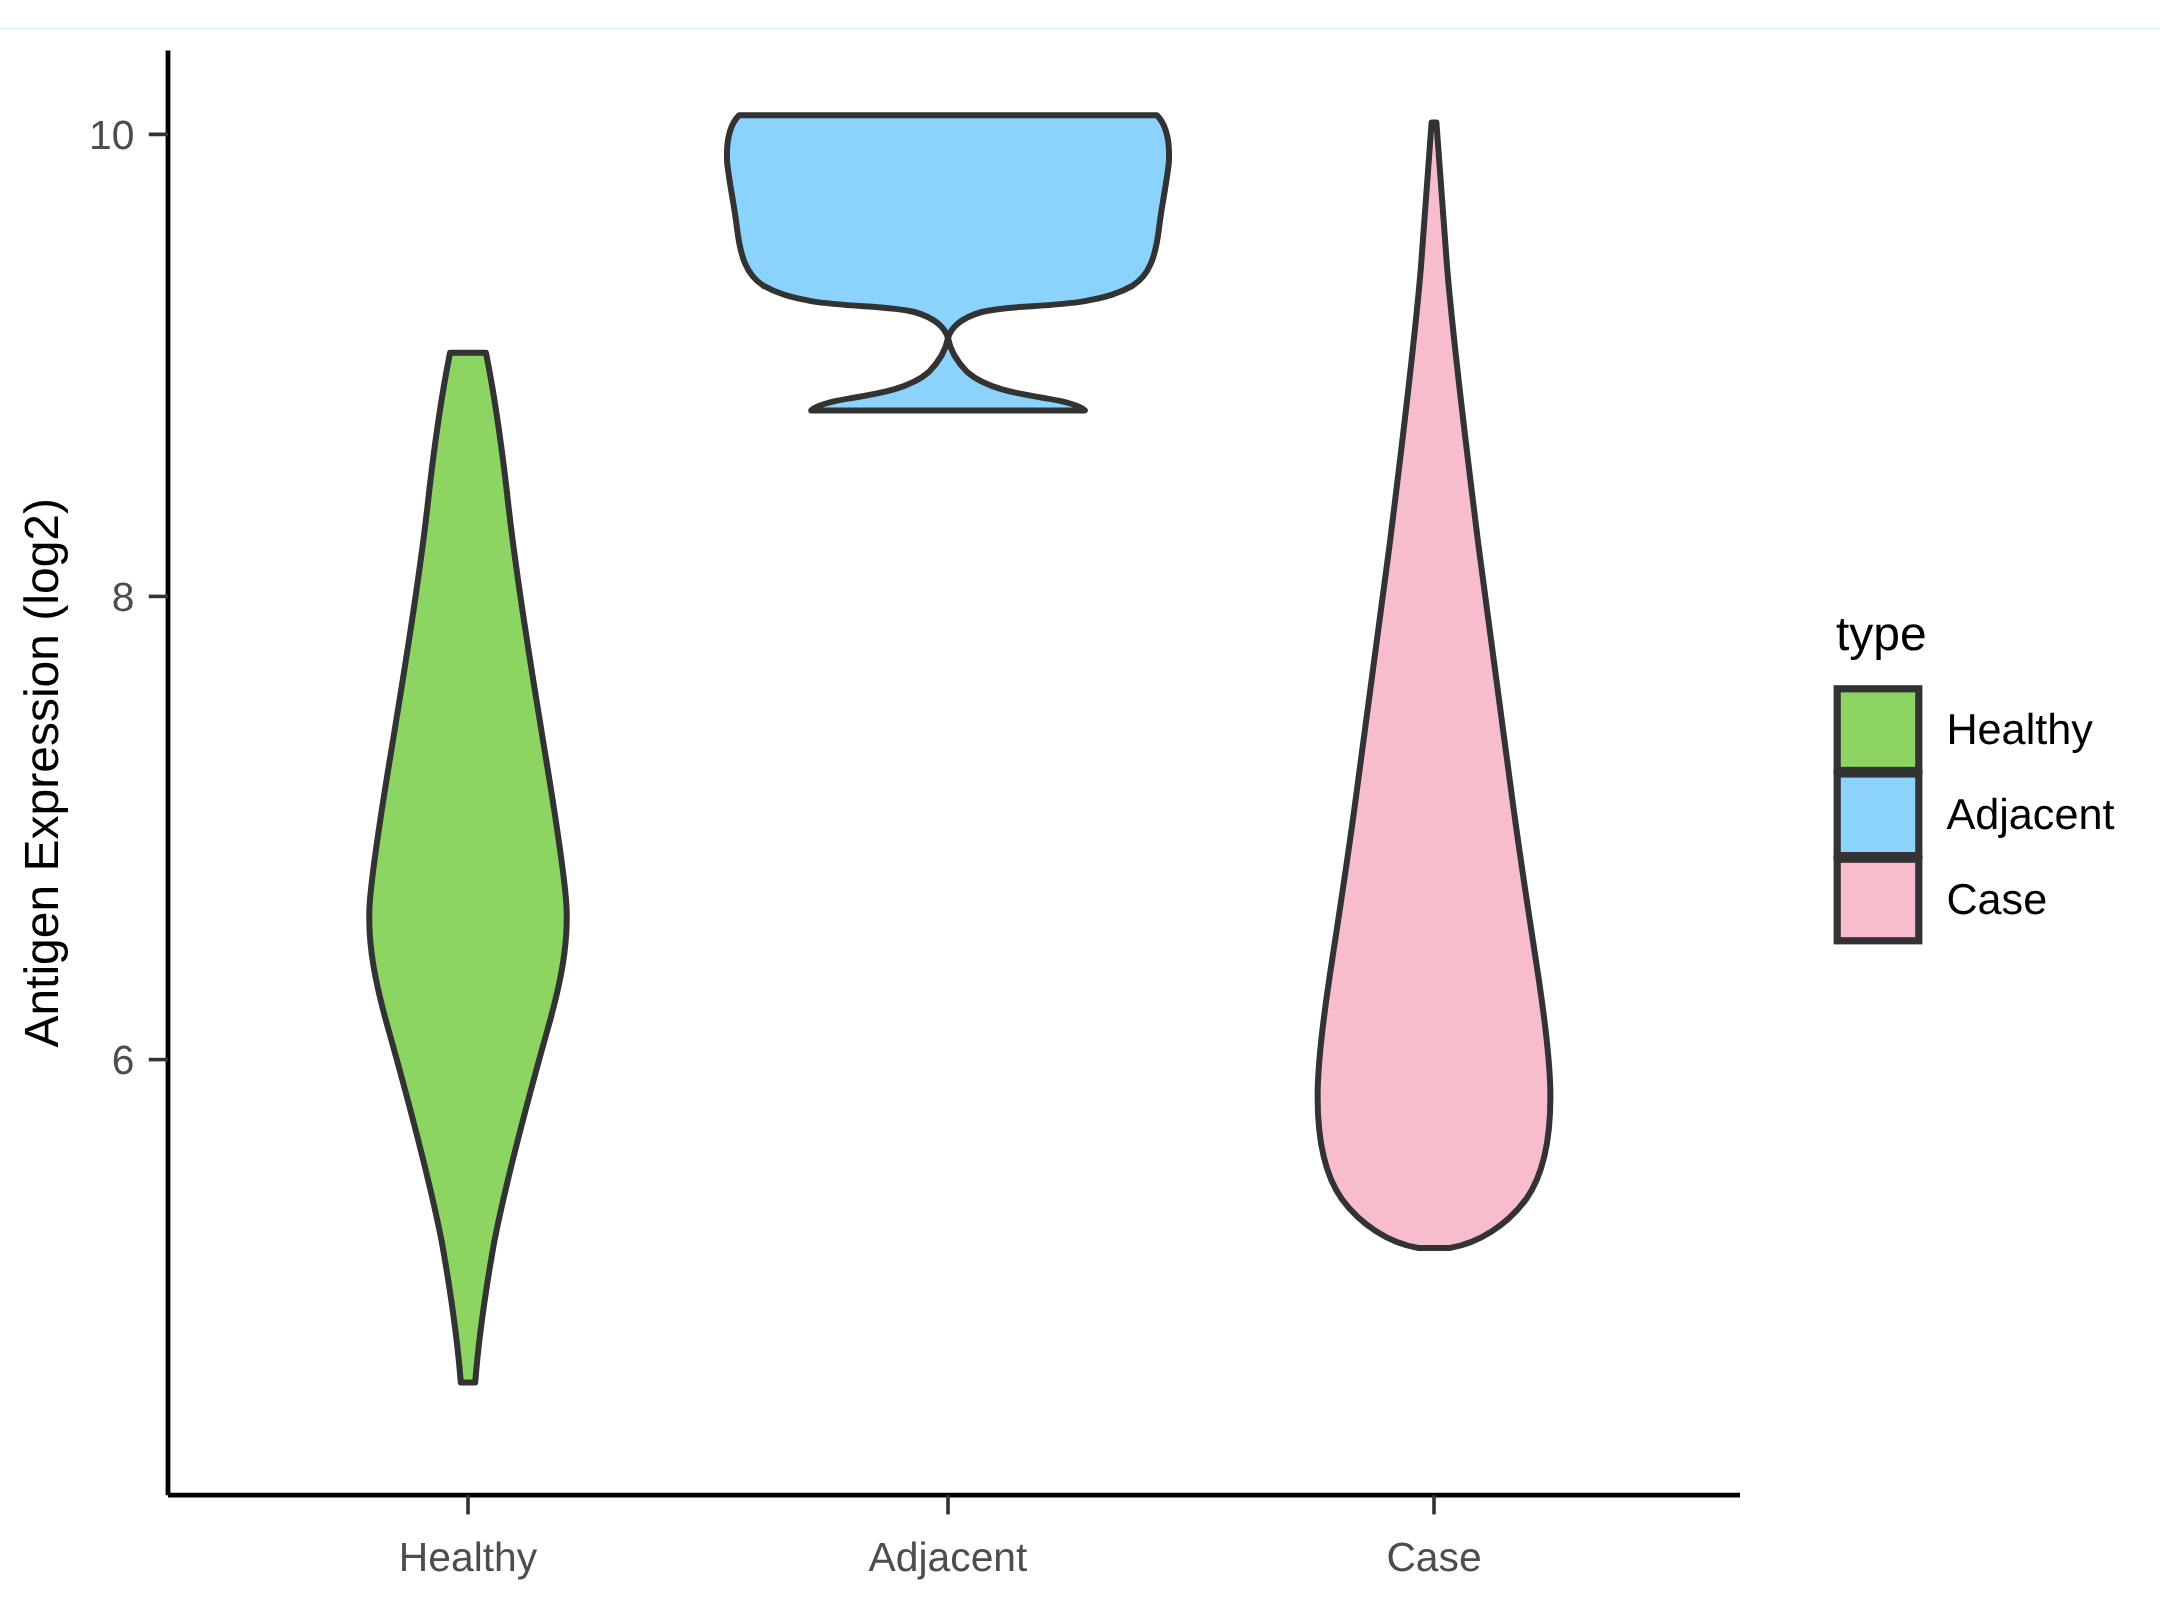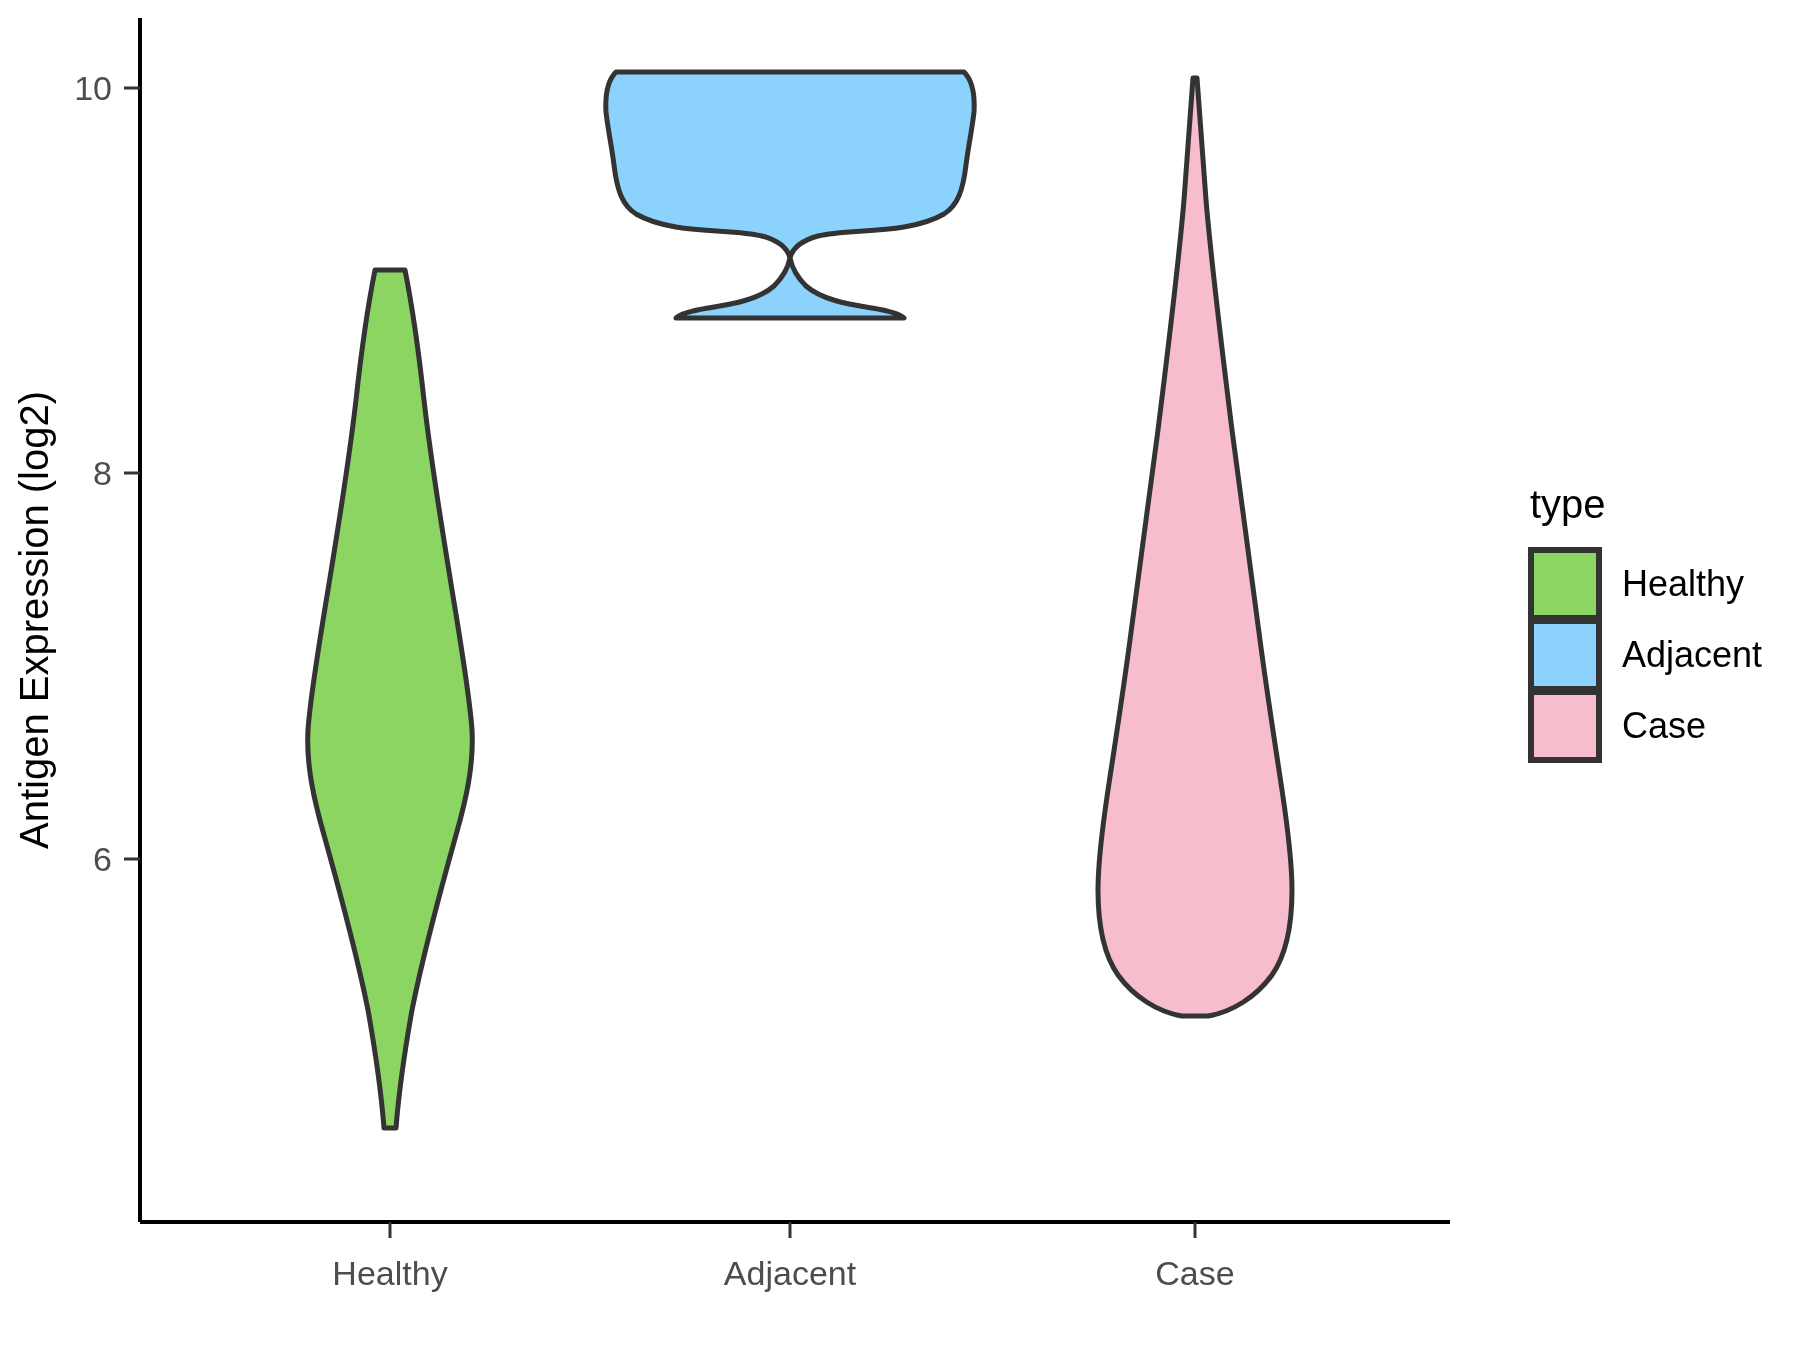--- a/index.html
+++ b/index.html
@@ -1,17 +1,17 @@
 <!DOCTYPE html>
 <html><head>
 <meta charset="utf-8">
 <style>
   html,body{margin:0;padding:0;background:#ffffff;}
   body{width:1800px;height:1350px;font-family:"Liberation Sans",sans-serif;overflow:hidden;}
-  #root{position:relative;width:1800px;height:1189px;background:#0ea5e9;}
+  #root{position:relative;width:1800px;height:1189px;background:#0ea5e9;margin-top:24px;}
   svg{display:block;}
   .axis-line{stroke:#000;stroke-width:4;}
   .tick-line{stroke:#333;stroke-width:3;}
   .tick-label{fill:#4d4d4d;font-family:"Liberation Sans",sans-serif;font-size:34px;}
   .axis-title{fill:#000;font-family:"Liberation Sans",sans-serif;font-size:40px;}
   .legend-title{fill:#000;font-family:"Liberation Sans",sans-serif;font-size:40px;}
   .legend-label{fill:#000;font-family:"Liberation Sans",sans-serif;font-size:36px;}
   .violin{stroke:#333333;stroke-width:5;stroke-linejoin:round;}
   .legend-key{stroke:#333333;stroke-width:6;}
 </style>

